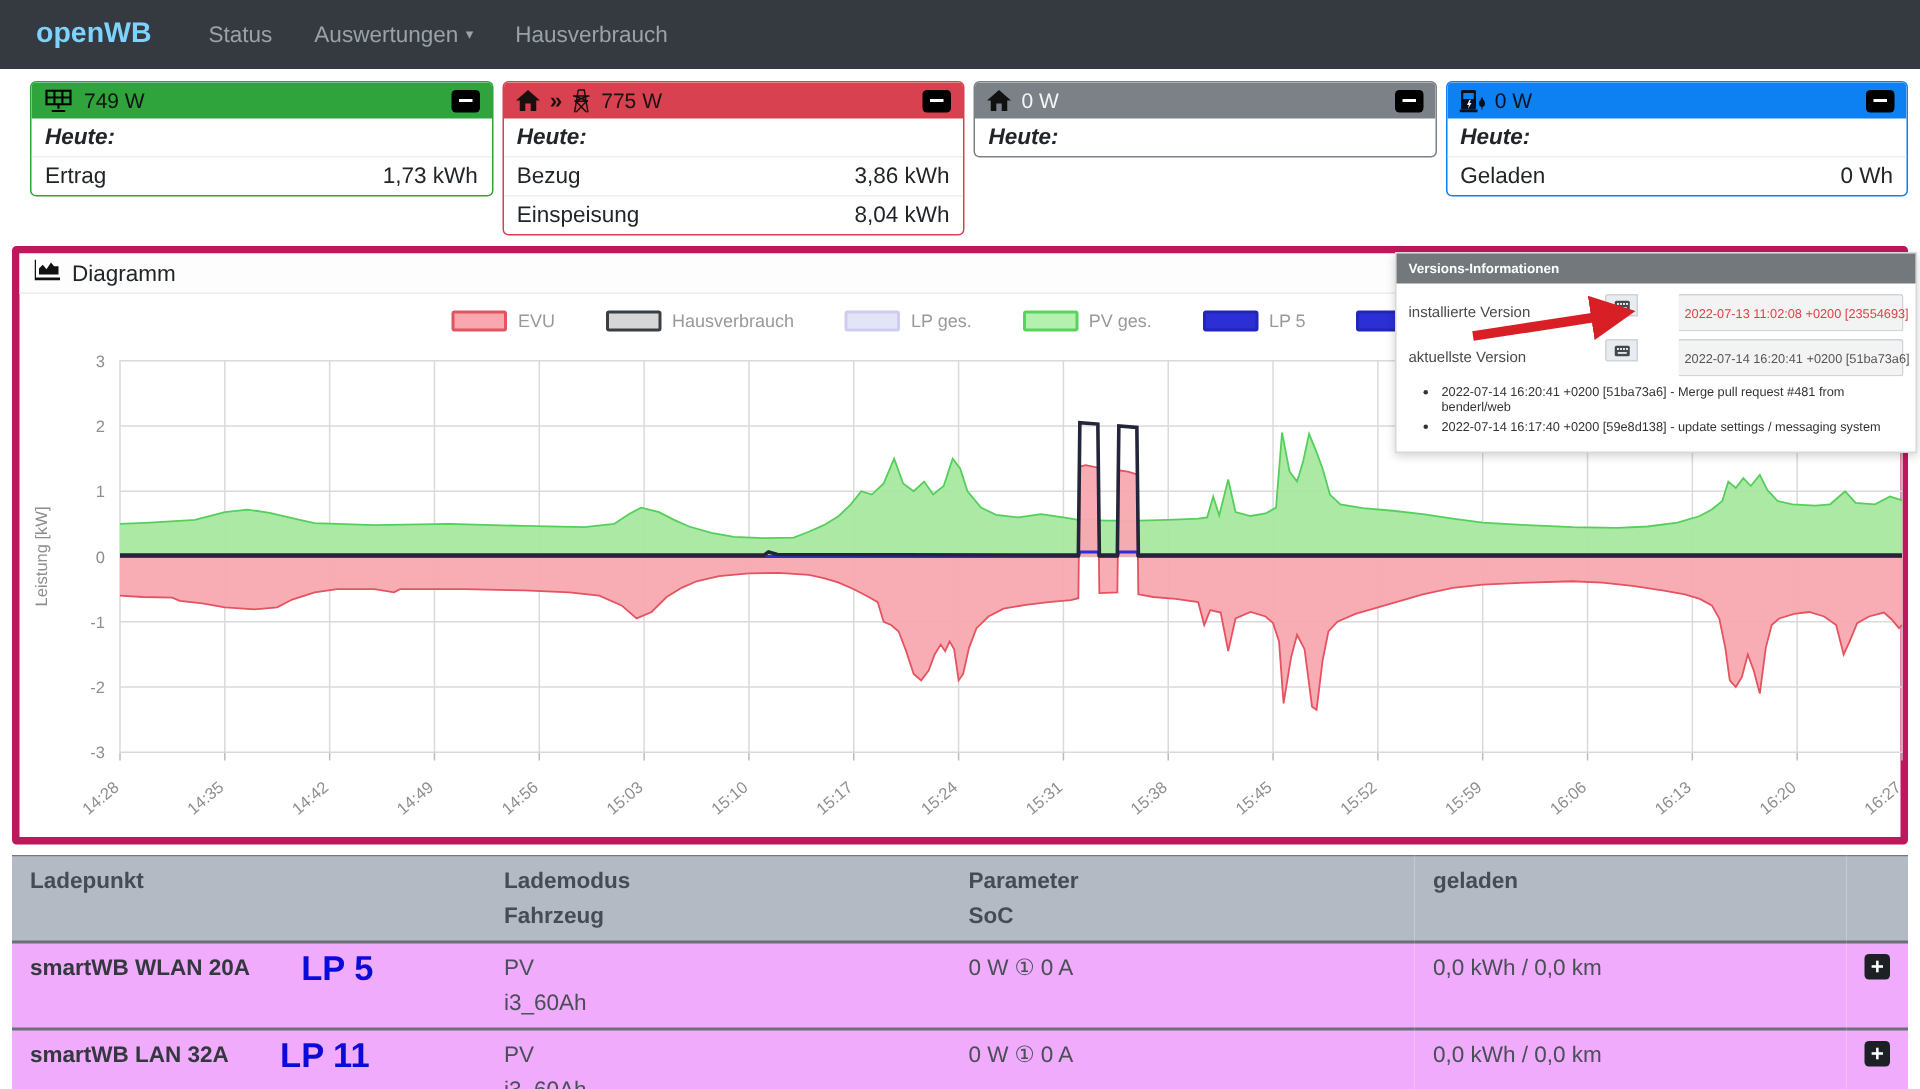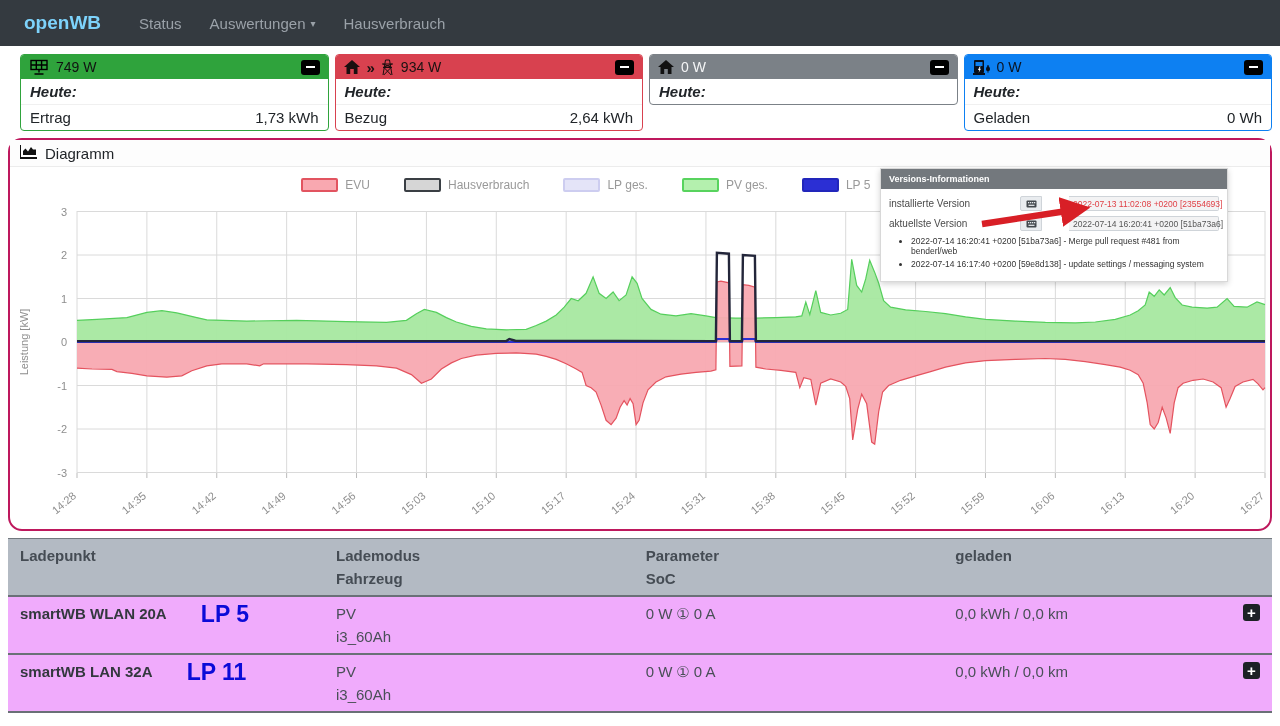--- a/index.html
+++ b/index.html
@@ -33,47 +33,47 @@
   }
   .collapse-btn::after { content:""; width:9px; height:2px; background:#fff; display:block; }
   .card-row {
     display:flex; justify-content:space-between; padding:2px 9px;
     font-size:15px; border-top:1px solid #f0f0f0; line-height:21px;
   }
   .card-row.heute { border-top:none; font-weight:bold; font-style:italic; }
   .hicon { display:inline-flex; align-items:center; }
   .chev { font-size:15px; font-weight:bold; letter-spacing:-1px; }
   
-  .diagram-card { margin:7px 8px 0 8px; border:2px solid #be185d; border-radius:14px; background:#fff; }
+  .diagram-card { margin:7px 8px 0 8px; border:5px solid #be185d; border-radius:3px; background:#fff; }
   .diagram-head {
     padding:4px 10px; font-size:15px; background:#fdfdfd;
     border-bottom:1px solid #ececec; display:flex; align-items:center; gap:8px; height:27px;
   }
   .diagram-body { padding:4px 2px 2px 2px; position:relative; }
   .legend-row { display:flex; justify-content:center; gap:34px; margin:4px 0 2px 0; height:20px; align-items:center; }
   .legend-item { display:flex; align-items:center; gap:7px; cursor:pointer; }
   .legend-swatch { width:37px; height:14px; border:2px solid; border-radius:2px; display:inline-block; }
   .legend-label { font-size:12px; color:#999; }
   #chart-svg { display:block; width:1262px; height:330px; }
   
   .versions-popup {
-    position:absolute; left:880px; top:168px; width:348px;
+    position:absolute; left:930px; top:168px; width:348px;
     background:#fff; border:1px solid #d8d8d8; box-shadow:0 2px 6px rgba(0,0,0,.18); z-index:30;
   }
   .versions-head { background:#73787d; color:#fff; font-size:9px; font-weight:bold; padding:5px 8px; }
   .versions-body { padding:7px 8px 9px 8px; }
   .version-row { display:flex; align-items:center; margin-bottom:5px; }
   .version-label { flex:1; font-size:10px; color:#4a4a4a; }
   .igroup { display:flex; }
   .igroup .iprefix {
     width:22px; height:15px; background:#e9ecef; border:1px solid #cfd4d9;
     display:flex; align-items:center; justify-content:center; border-radius:2px 0 0 2px;
   }
   .igroup .ival {
-    width:150px; height:15px; background:#f3f3f4; border:1px solid #cfd4d9; border-left:none;
+    width:150px; height:25px; background:#f3f3f4; border:1px solid #cfd4d9; border-left:none;
     font-size:8.5px; color:#555; display:flex; align-items:center; padding:0 4px;
     border-radius:0 2px 2px 0; white-space:nowrap;margin-left:27px;
   }
   .igroup .ival.red { color:#e04046; }
   .changes-title { font-size:11.5px; font-weight:bold; margin:6px 0 3px 0; color:#111; }
   .changes-list { margin:0; padding-left:22px; font-size:8.5px; color:#333; }
   .changes-list li { margin-bottom:3px; }
   .annot-arrow { position:absolute; left:972px; top:196px; z-index:40; pointer-events:none; }
   
   .lp-table { width:1264px; margin:7px 8px 0 8px; border-collapse:collapse; }
@@ -150,30 +150,34 @@
           </svg>
       </span>
       <span class="chev">»</span>
       <span class="hicon">
         <svg width="13" height="16" viewBox="0 0 13 16">
             <g stroke="#1a0f0f" stroke-width="1" fill="none">
               <path d="M4.5 1 L8.5 1 L11 16 M2 16 L4.5 1 M1 5 L12 5 M2 8.5 L11 8.5 M2 8.5 L11 5 M11 8.5 L2 5 M2.8 16 L10 8.5 M10.2 16 L3 8.5"></path>
             </g>
           </svg>
       </span>
-      <span>934 W</span>
+      <span>775 W</span>
       <span class="spacer"></span>
       <span class="collapse-btn"></span>
     </div>
     <div class="card-row heute">
         <span>Heute:</span>
       </div>
     <div class="card-row">
       <span>Bezug</span>
-      <span>2,64 kWh</span>
+      <span>3,86 kWh</span>
+    </div>
+    <div class="card-row">
+      <span>Einspeisung</span>
+      <span>8,04 kWh</span>
     </div>
   </div>
 
   <div class="status-card" style="border-color: rgb(123, 129, 135);">
     <div class="card-head" style="background: rgb(123, 129, 135); color: rgb(244, 245, 246);">
       <span class="hicon">
         <svg width="16" height="14" viewBox="0 0 16 14">
             <path d="M8 0 L16 7 L13.5 7 L13.5 14 L9.8 14 L9.8 9 L6.2 9 L6.2 14 L2.5 14 L2.5 7 L0 7 Z" fill="#111"></path>
           </svg>
       </span>

